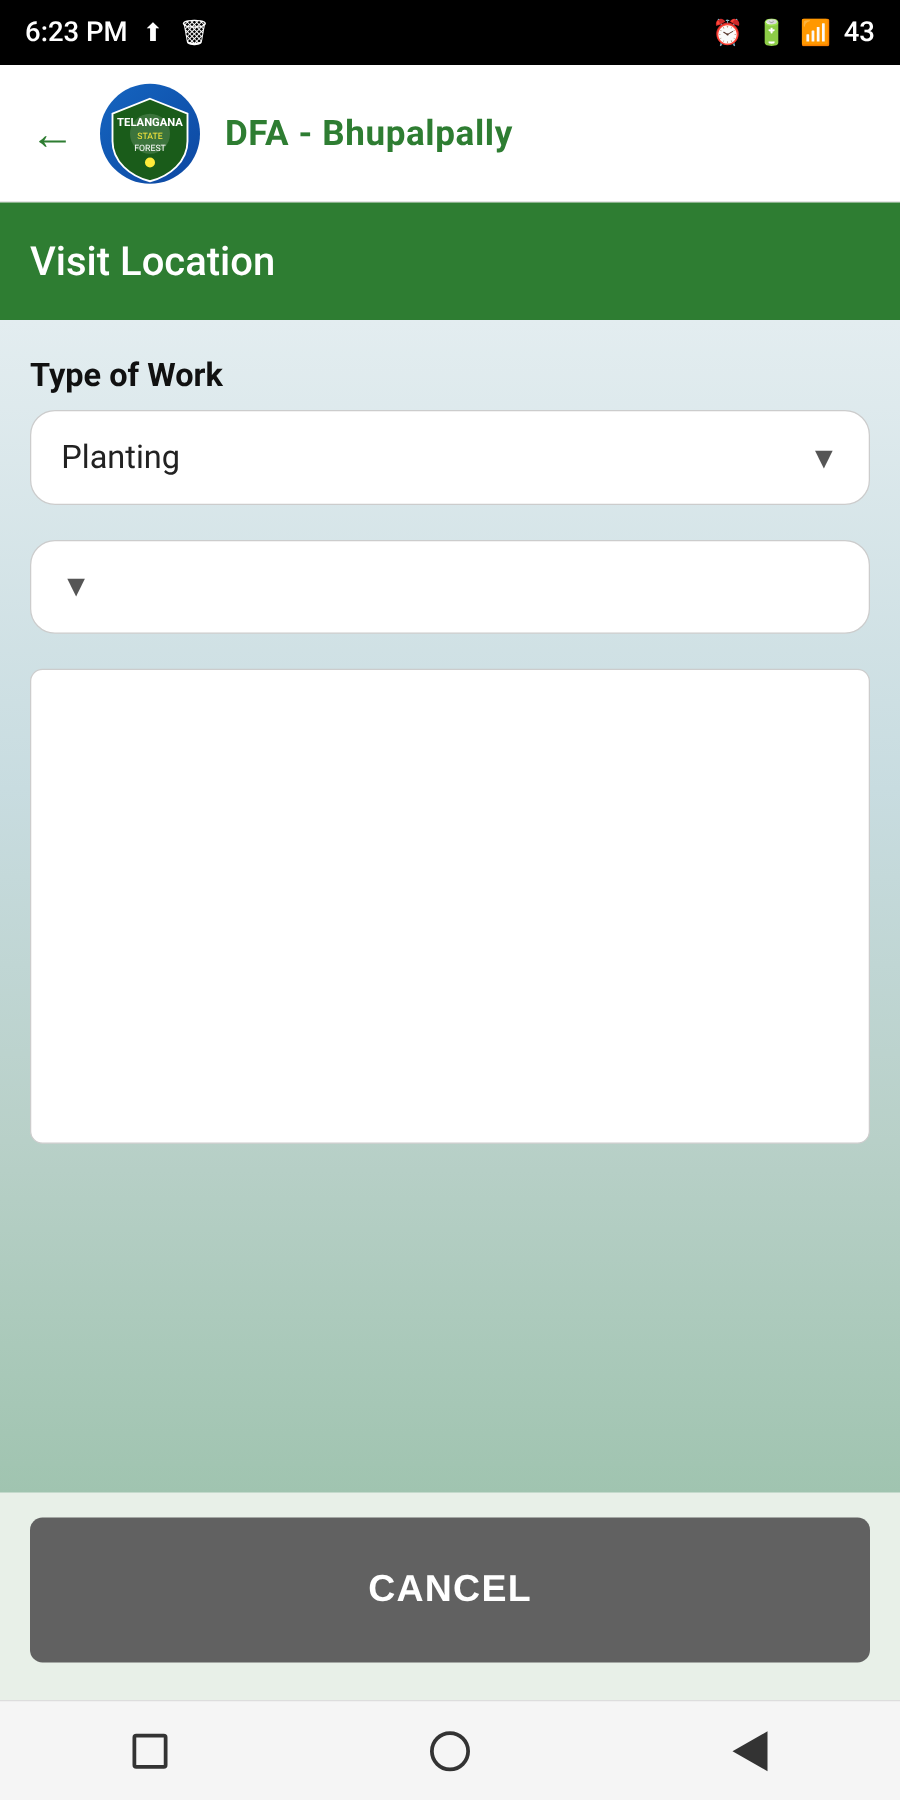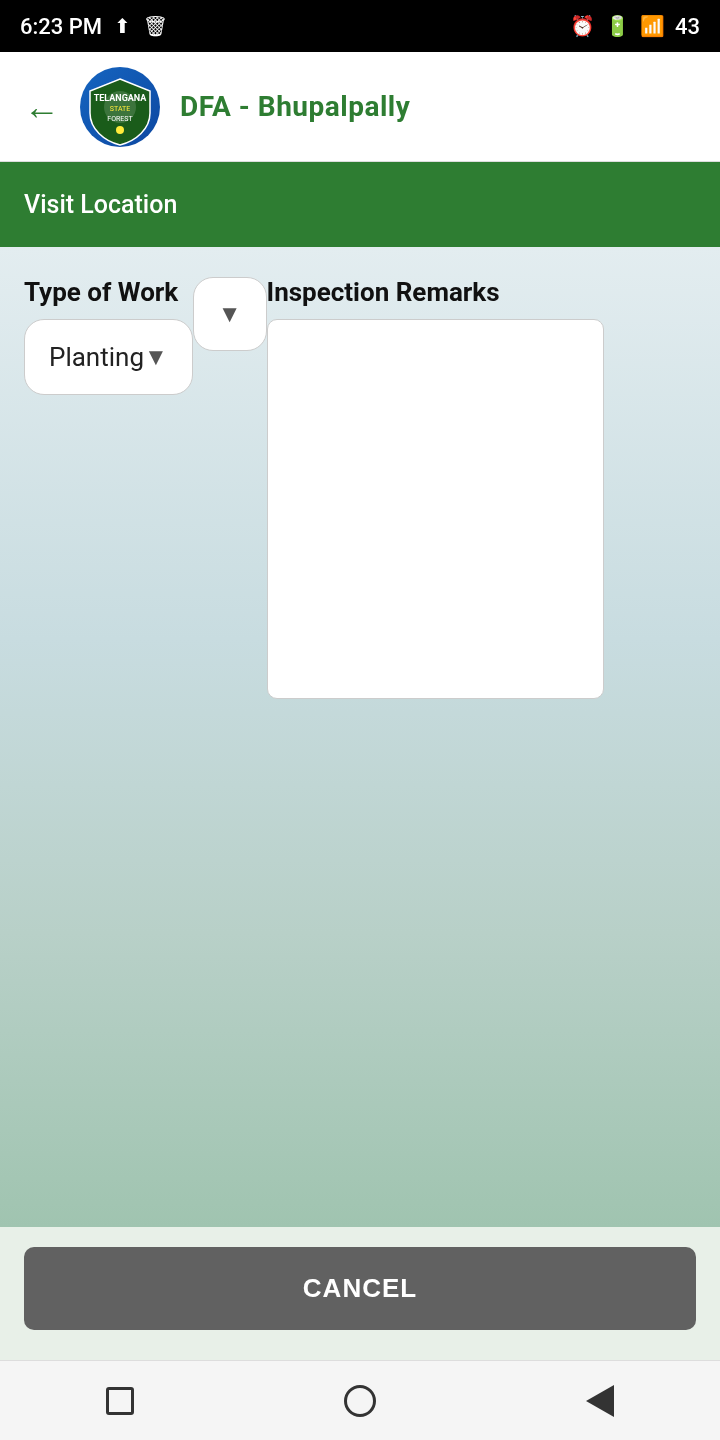--- a/index.html
+++ b/index.html
@@ -72,31 +72,31 @@
     }
 
     
     .section-header {
       background: #2e7d32;
       padding: 28px 24px;
       flex-shrink: 0;
     }
     .section-title {
       color: #fff;
-      font-size: 25px;
+      font-size: 32px;
       font-weight: 500;
     }
 
     
     .main-content {
       flex: 1;
       background: linear-gradient(to bottom, #e3edf0 0%, #c8dce0 40%, #b8d0c8 70%, #a0c4b0 100%);
       padding: 30px 24px 20px 24px;
       display: flex;
-      flex-direction: row;
+      flex-direction: column;
       gap: 0;
     }
 
     .field-label {
       font-size: 26px;
       font-weight: 700;
       color: #111;
       margin-bottom: 12px;
     }
 
@@ -141,24 +141,24 @@
     
     .button-row {
       display: flex;
       gap: 20px;
       padding: 20px 24px 30px 24px;
       background: transparent;
       flex-shrink: 0;
     }
     .btn {
       flex: 1;
-      height: 83px;
+      height: 116px;
       border: none;
       border-radius: 10px;
-      font-size: 26px;
+      font-size: 30px;
       font-weight: 700;
       letter-spacing: 1px;
       cursor: pointer;
       text-transform: uppercase;
     }
     .btn-cancel {
       background: #616161;
       color: #fff;
     }
     .btn-submit {
@@ -258,21 +258,20 @@
     </div>
   </div>
 
   <div class="field-group">
     <div class="dropdown-field">
       <span class="chevron">▼</span>
     </div>
   </div>
 
   <div class="field-group">
-    <div class="field-label">Inspection Remarks</div>
     <textarea class="textarea-field" placeholder="" style=""></textarea>
   </div>
 
   <div class="spacer"></div>
 </div>
 
 <div class="button-row">
   <button class="btn btn-cancel">CANCEL</button>
 </div>
 

